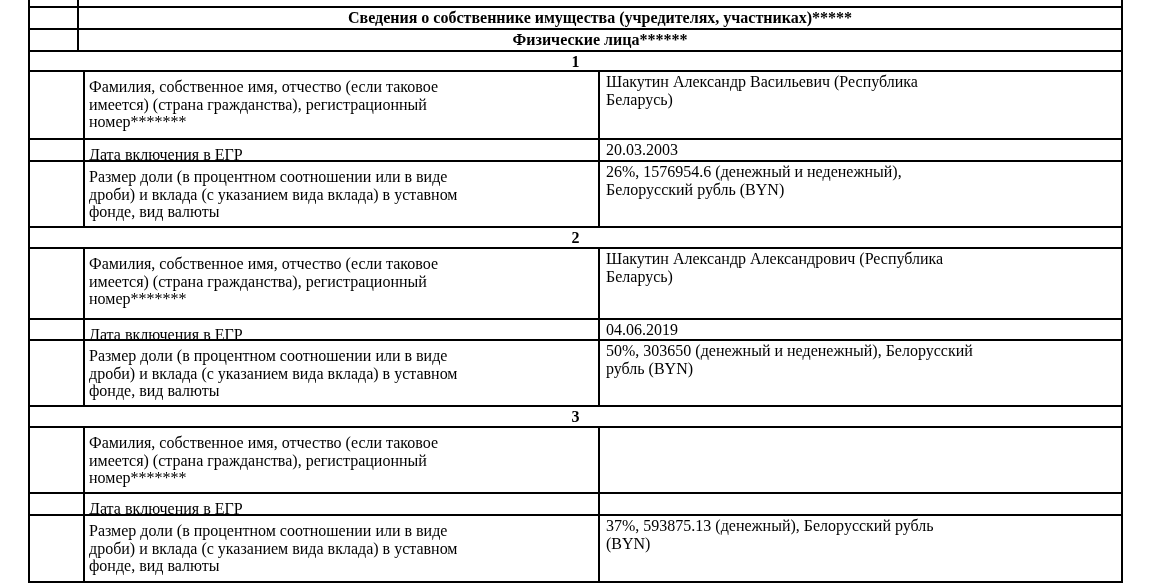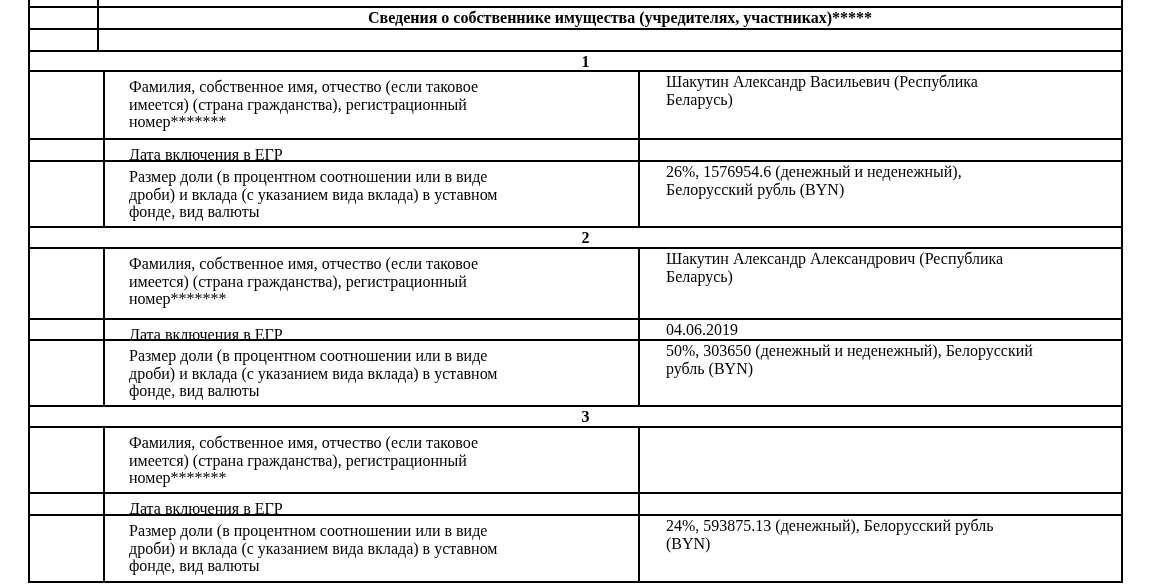--- a/index.html
+++ b/index.html
@@ -29,21 +29,21 @@
   }
   .row {
     display: flex;
     box-sizing: border-box;
     border-top: 2px solid #000;
     align-items: stretch;
     overflow: hidden;
   }
   .row.partial { border-top: none; }
 
-  .c { box-sizing: border-box; overflow: hidden; margin-left: 20px; }
+  .c { box-sizing: border-box; overflow: hidden; }
   .c-narrow-h { flex: none; width: 49px; border-right: 2px solid #000; }
   .c-narrow-d { flex: none; width: 55px; border-right: 2px solid #000; }
   .c-head  { flex: 1; text-align: center; font-weight: bold; padding-top: 1px; }
   .c-num   { width: 100%; text-align: center; font-weight: bold; padding-top: 1px; }
   .c-label { flex: none; width: 515px; border-right: 2px solid #000;
              padding: 6px 5px 0 4px; white-space: pre-line; }
   .c-value { flex: 1; padding: 1px 4px 0 6px; white-space: pre-line; }
 
   .h6  { height: 6px; }
   .h20 { height: 20px; }
@@ -65,36 +65,38 @@
       <div class="c c-head"></div>
     </div>
 
     <div class="row h22">
       <div class="c c-narrow-h"></div>
       <div class="c c-head">Сведения о собственнике имущества (учредителях, участниках)*****</div>
     </div>
 
     <div class="row h22">
       <div class="c c-narrow-h"></div>
+      <div class="c c-head">Физические лица******</div>
     </div>
 
     <div class="row h20">
       <div class="c c-num">1</div>
     </div>
     <div class="row h68">
       <div class="c c-narrow-d"></div>
       <div class="c c-label">Фамилия, собственное имя, отчество (если таковое
 имеется) (страна гражданства), регистрационный
 номер*******</div>
       <div class="c c-value">Шакутин Александр Васильевич (Республика
 Беларусь)</div>
     </div>
     <div class="row h22">
       <div class="c c-narrow-d"></div>
       <div class="c c-label">Дата включения в ЕГР</div>
+      <div class="c c-value">20.03.2003</div>
     </div>
     <div class="row h66">
       <div class="c c-narrow-d"></div>
       <div class="c c-label">Размер доли (в процентном соотношении или в виде
 дроби) и вклада (с указанием вида вклада) в уставном
 фонде, вид валюты</div>
       <div class="c c-value">26%, 1576954.6 (денежный и неденежный),
 Белорусский рубль (BYN)</div>
     </div>
 
@@ -134,18 +136,18 @@
     </div>
     <div class="row h22">
       <div class="c c-narrow-d"></div>
       <div class="c c-label">Дата включения в ЕГР</div>
     </div>
     <div class="row h67">
       <div class="c c-narrow-d"></div>
       <div class="c c-label">Размер доли (в процентном соотношении или в виде
 дроби) и вклада (с указанием вида вклада) в уставном
 фонде, вид валюты</div>
-      <div class="c c-value">24%, 593875.13 (денежный), Белорусский рубль
+      <div class="c c-value">37%, 593875.13 (денежный), Белорусский рубль
 (BYN)</div>
     </div>
 
   </div>
 </div>
 
 </body></html>

